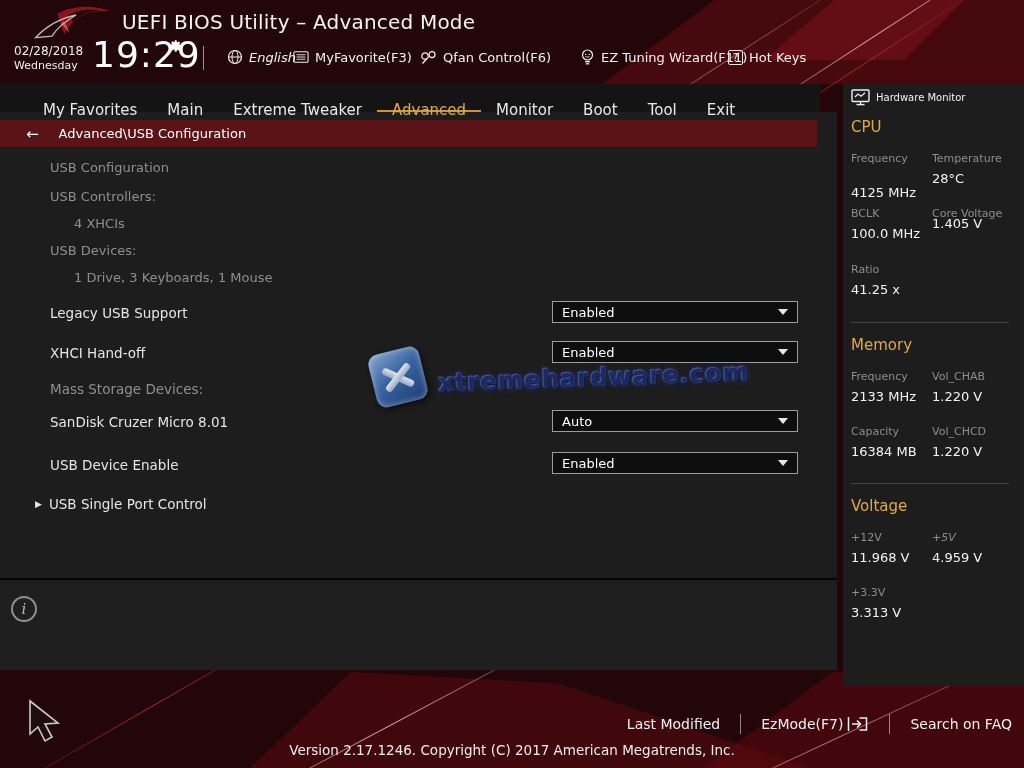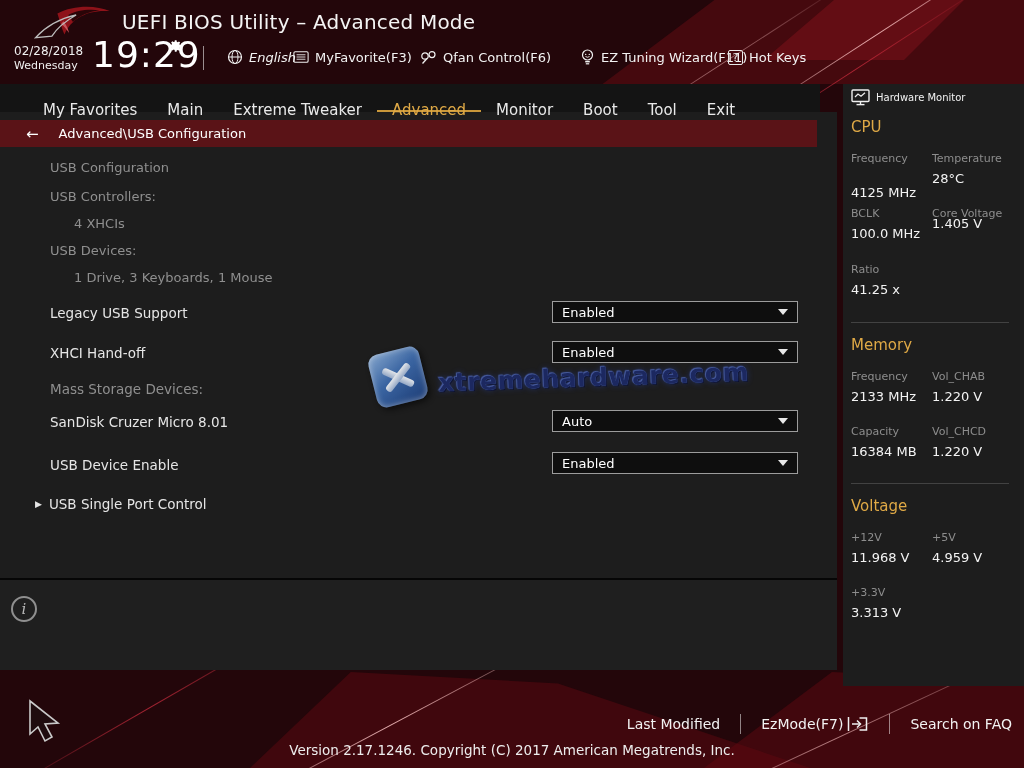--- a/index.html
+++ b/index.html
@@ -274,21 +274,21 @@
     <span class="hm-val c2" style="top:305px;">1.220 V</span>
     <span class="hm-lab c1" style="top:341px;">Capacity</span>
     <span class="hm-lab c2" style="top:341px;">Vol_CHCD</span>
     <span class="hm-val c1" style="top:360px;">16384 MB</span>
     <span class="hm-val c2" style="top:360px;">1.220 V</span>
 
     <div class="hm-div" style="top:399px;"></div>
 
     <div class="hm-sec" style="top:413px;">Voltage</div>
     <span class="hm-lab c1" style="top:447px;">+12V</span>
-    <span class="hm-lab c2" style="top:447px;">+5V</span>
+    <span class="hm-lab c2" style="top:447px;font-style:italic;">+5V</span>
     <span class="hm-val c1" style="top:466px;">11.968 V</span>
     <span class="hm-val c2" style="top:466px;">4.959 V</span>
     <span class="hm-lab c1" style="top:502px;">+3.3V</span>
     <span class="hm-val c1" style="top:521px;">3.313 V</span>
   </aside>
 
   <div id="quickbar">
     <span class="qlink">Last Modified</span>
     <span class="qsep"></span>
     <span class="qlink">

